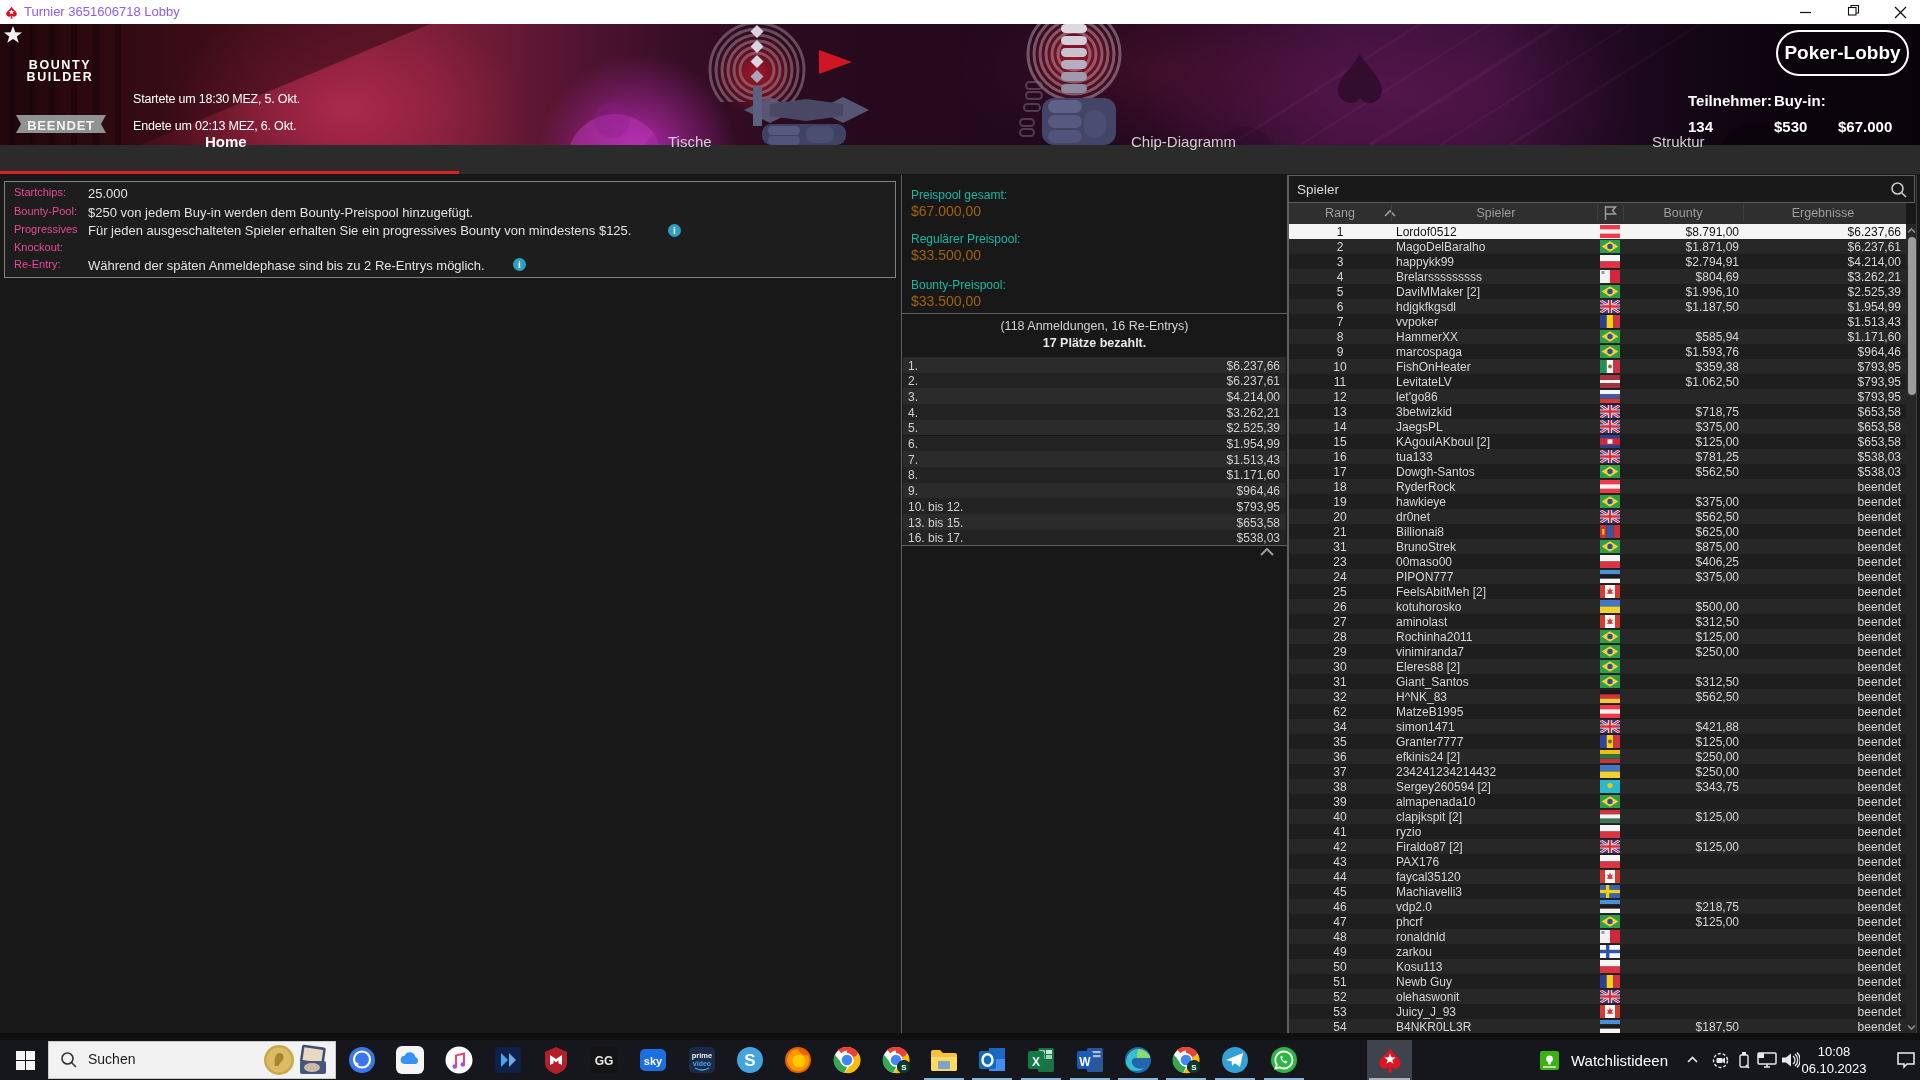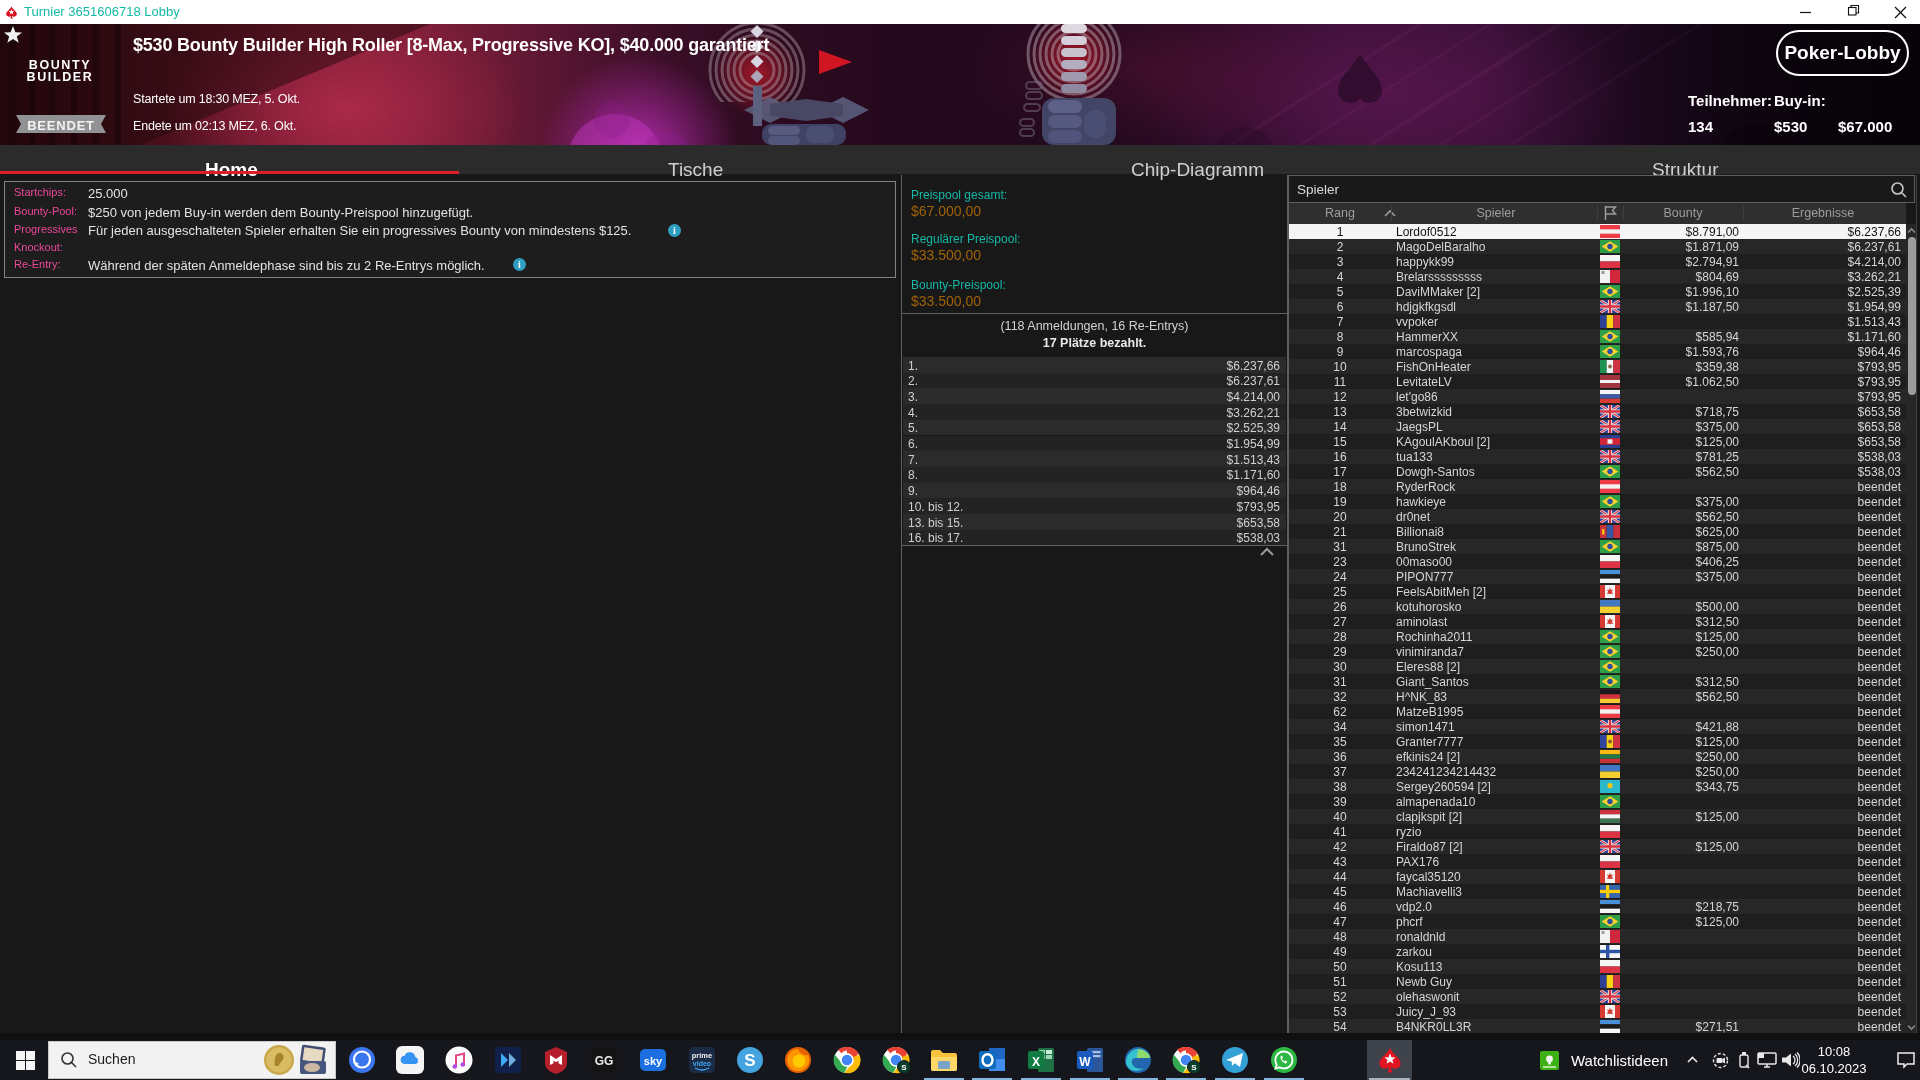--- a/index.html
+++ b/index.html
@@ -1,33 +1,33 @@
 <!DOCTYPE html>
 <html><head><meta charset="utf-8"><title>Turnier 3651606718 Lobby</title><style>
 *{margin:0;padding:0;box-sizing:border-box}
 html,body{width:1920px;height:1080px;overflow:hidden;background:#000}
 body{font-family:"Liberation Sans",sans-serif;}
 .ab{position:absolute}
 #root{position:relative;width:1920px;height:1080px;background:#181818}
 
 #titlebar{left:0;top:0;width:1920px;height:24px;background:#ffffff}
-#titletext{left:24px;top:4px;font-size:13px;color:#14b8a6;line-height:16px}
+#titletext{left:24px;top:4px;font-size:13px;color:#8b5cf6;line-height:16px}
 
 #banner{left:0;top:24px;width:1920px;height:121px;overflow:hidden;background:#1a0610}
 .btxt{color:#fff;white-space:nowrap}
 #btitle{left:133px;top:11px;font-size:18px;font-weight:bold;letter-spacing:-0.2px}
 #bstart{left:133px;top:68px;font-size:12.5px;letter-spacing:-0.2px}
 #bend{left:133px;top:94.5px;font-size:12.5px;letter-spacing:-0.2px}
 #blogo{left:19px;top:36px;width:82px;text-align:center;font-weight:bold;color:#fff;font-size:12.5px;line-height:11.5px;letter-spacing:1.6px}
 #beendettx{left:16px;top:93.5px;width:90px;text-align:center;font-size:13px;font-weight:bold;color:#f2f2f2;letter-spacing:0.8px}
 #plobby{left:1776px;top:5.5px;width:133px;height:46px;border:2px solid #fff;border-radius:23px;color:#fff;font-size:19px;font-weight:bold;text-align:center;line-height:42px}
 .bstat{color:#fff;font-size:15px;font-weight:bold;white-space:nowrap}
 
 #tabbar{left:0;top:145px;width:1920px;height:29px;background:#2b2b2b}
-.tab{top:159px;font-size:19px;color:#cfcfcf;white-space:nowrap}
+.tab{top:133px;font-size:15px;color:#cfcfcf;white-space:nowrap}
 #tabhome{color:#fff;font-weight:bold}
 #tabred{left:0;top:170.5px;width:459px;height:3.5px;background:#dc1f26}
 
 #infobox{left:4px;top:181px;width:892px;height:97px;border:1px solid #828282;background:#1d1d1d}
 .ilab{color:#ec4899;font-size:11px;white-space:nowrap}
 .ival{color:#e2e2e2;font-size:13px;white-space:nowrap}
 .iinfo{width:13px;height:13px;border-radius:7px;background:#2e9fc3;color:#fff;font-size:10px;font-weight:bold;text-align:center;line-height:13px;font-family:"Liberation Serif",serif}
 #midl{left:901px;top:175px;width:1px;height:858px;background:#5f5f5f}
 #midr{left:1287px;top:175px;width:1px;height:858px;background:#5f5f5f}
 #middiv1{left:902px;top:313px;width:385px;height:1px;background:#5f5f5f}
@@ -229,21 +229,20 @@
 <rect x="1500" y="0" width="420" height="121" fill="url(#vig)"></rect>
 </svg>
 <svg class="ab" style="left:3px;top:1px" width="20" height="20" viewBox="0 0 20 20">
 <path d="M10 1 L12.4 7.2 L19 7.4 L13.8 11.4 L15.7 17.8 L10 14 L4.3 17.8 L6.2 11.4 L1 7.4 L7.6 7.2 Z" fill="#f0f0f0"></path>
       </svg>
 <div class="ab" id="blogo">BOUNTY<br>BUILDER</div>
 <svg class="ab" style="left:16px;top:90.5px" width="90" height="18" viewBox="0 0 90 18">
 <polygon points="0,0 90,0 85,9 90,18 0,18 5,9" fill="#909294"></polygon>
       </svg>
 <div class="ab" id="beendettx">BEENDET</div>
-<div class="ab btxt" id="btitle">$530 Bounty Builder High Roller [8-Max, Progressive KO], $40.000 garantiert</div>
 <div class="ab btxt" id="bstart">Startete um 18:30 MEZ, 5. Okt.</div>
 <div class="ab btxt" id="bend">Endete um 02:13 MEZ, 6. Okt.</div>
 <div class="ab" id="plobby">Poker-Lobby</div>
 <div class="ab bstat" style="left:1688px;top:67.5px">Teilnehmer:</div>
 <div class="ab bstat" style="left:1688px;top:93.5px">134</div>
 <div class="ab bstat" style="left:1774px;top:67.5px">Buy-in:</div>
 <div class="ab bstat" style="left:1774px;top:93.5px">$530</div>
 <div class="ab bstat" style="left:1936px;top:67.5px">Preispool:</div>
 <div class="ab bstat" style="left:1838px;top:93.5px">$67.000</div>
 </div>
@@ -928,21 +927,21 @@
       <span class="eg">beendet</span>
     </div>
 <div class="ab r ev" style="top:1018.5px">
       <span class="rk">54</span>
       <span class="nm">B4NKR0LL3R</span>
       <svg class="fl" style="left:311px;top:1.0px" width="20" height="13" viewBox="0 0 20 13">
         <rect width="20" height="4.33" fill="#4891d9"></rect>
         <rect y="4.33" width="20" height="4.33" fill="#1a1a1a"></rect>
         <rect y="8.67" width="20" height="4.33" fill="#f5f5f5"></rect>
       </svg>
-      <span class="bt">$271,51</span>
+      <span class="bt">$187,50</span>
       <span class="eg">beendet</span>
     </div>
 <div class="ab" id="sbtrack"></div>
 <svg class="ab" style="left:1906px;top:225px" width="11" height="11" viewBox="0 0 11 11">
       <path d="M2 7.5 L5.5 4 L9 7.5" fill="none" stroke="#8a8a8a" stroke-width="1.6"></path>
     </svg>
 <div class="ab" id="sbthumb"></div>
 <svg class="ab" style="left:1906px;top:1022px" width="11" height="11" viewBox="0 0 11 11">
       <path d="M2 3.5 L5.5 7 L9 3.5" fill="none" stroke="#8a8a8a" stroke-width="1.6"></path>
     </svg>

